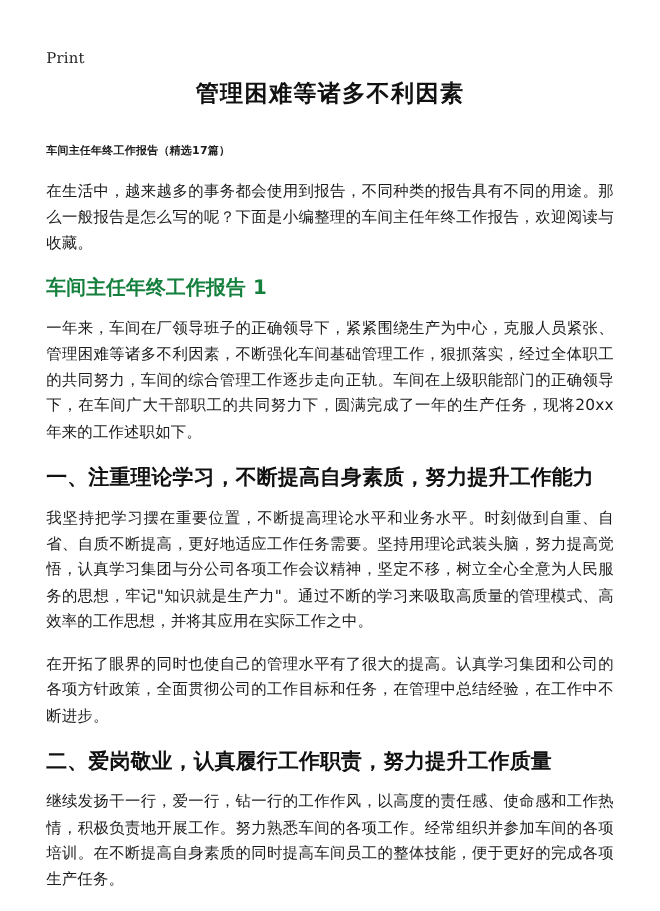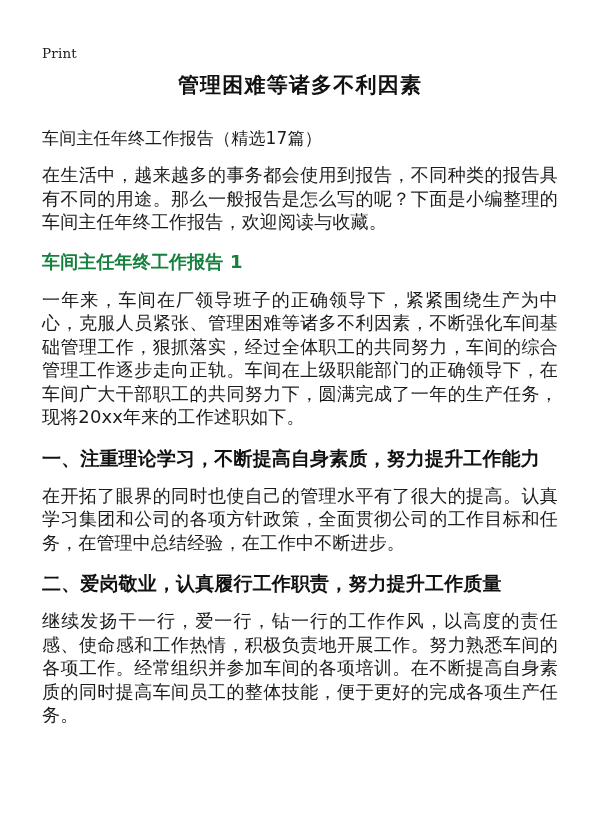--- a/index.html
+++ b/index.html
@@ -44,28 +44,29 @@
     padding: 0;
     font-size: 21px;
     font-weight: 700;
     line-height: 30px;
     text-align: center;
     letter-spacing: 1.2px;
     color: #111111;
   }
   .subtitle {
     margin: 28px 0 0 0;
-    font-size: 17px;
+    font-size: 10px;
     line-height: 20px;
     color: #1b1b1b;
     letter-spacing: 0.2px;
+    font-weight: bold;
   }
   p.body-text {
     margin: 15px 0 0 0;
-    font-size: 18px;
+    font-size: 14px;
     line-height: 23.5px;
     text-align: justify;
     text-justify: inter-ideograph;
     color: #1b1b1b;
     letter-spacing: 0.15px;
     word-break: break-all;
   }
   h3.sub-heading {
     margin: 17px 0 0 0;
     font-size: 18px;
@@ -98,20 +99,21 @@
 
     <p class="body-text">在生活中，越来越多的事务都会使用到报告，不同种类的报告具有不同的用途。那么一般报告是怎么写的呢？下面是小编整理的车间主任年终工作报告，欢迎阅读与收藏。</p>
 
     <h3 class="sub-heading">车间主任年终工作报告 1</h3>
 
     <p class="body-text">一年来，车间在厂领导班子的正确领导下，紧紧围绕生产为中心，克服人员紧张、管理困难等诸多不利因素，不断强化车间基础管理工作，狠抓落实，经过全体职工的共同努力，车间的综合管理工作逐步走向正轨。车间在上级职能部门的正确领导下，在车间广大干部职工的共同努力下，圆满完成了一年的生产任务，现将20xx年来的工作述职如下。</p>
 
     <h3 class="section-heading">一、注重理论学习，不断提高自身素质，努力提升工作能力</h3>
 
 
+    <p class="body-text">我坚持把学习摆在重要位置，不断提高理论水平和业务水平。时刻做到自重、自省、自质不断提高，更好地适应工作任务需要。坚持用理论武装头脑，努力提高觉悟，认真学习集团与分公司各项工作会议精神，坚定不移，树立全心全意为人民服务的思想，牢记"知识就是生产力"。通过不断的学习来吸取高质量的管理模式、高效率的工作思想，并将其应用在实际工作之中。</p>
 
     <p class="body-text">在开拓了眼界的同时也使自己的管理水平有了很大的提高。认真学习集团和公司的各项方针政策，全面贯彻公司的工作目标和任务，在管理中总结经验，在工作中不断进步。</p>
 
     <h3 class="section-heading">二、爱岗敬业，认真履行工作职责，努力提升工作质量</h3>
 
     <p class="body-text">继续发扬干一行，爱一行，钻一行的工作作风，以高度的责任感、使命感和工作热情，积极负责地开展工作。努力熟悉车间的各项工作。经常组织并参加车间的各项培训。在不断提高自身素质的同时提高车间员工的整体技能，便于更好的完成各项生产任务。</p>
 
   </div>
 </div>
 

